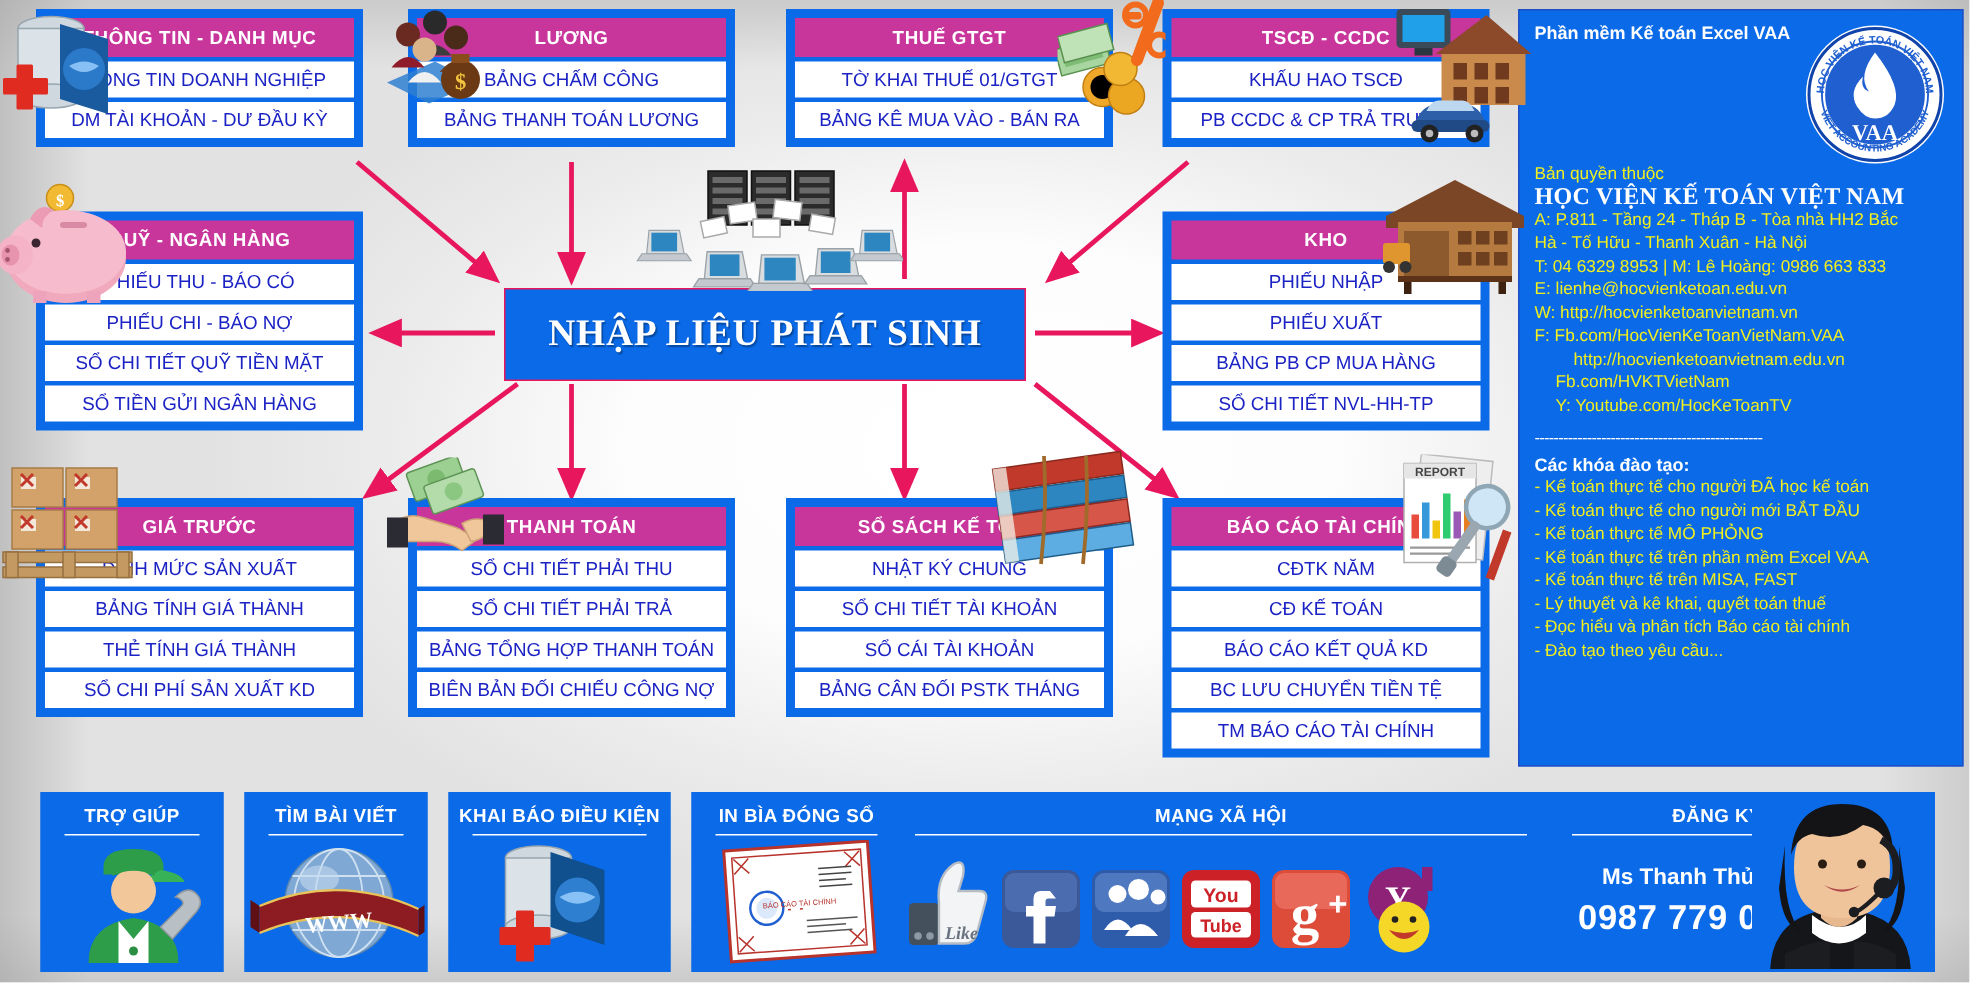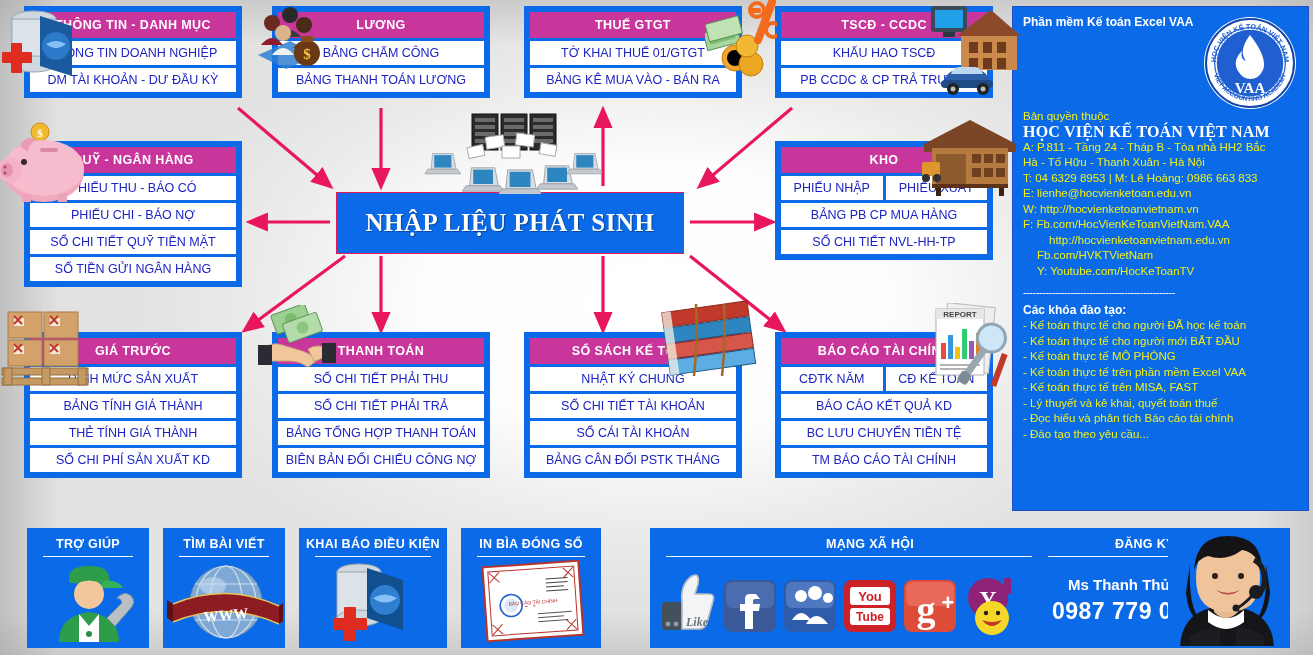--- a/index.html
+++ b/index.html
@@ -53,21 +53,21 @@
     color: #1c23c4;
     font-size: 12.5px;
     line-height: 24px;
     height: 24px;
     text-align: center;
     margin-bottom: 3px;
     white-space: nowrap;
     overflow: hidden;
   }
   .row:last-child { margin-bottom: 0; }
-  .row-pair { display: flex; gap: 3px; margin-bottom: 3px; }
+  .row-pair { display: flex; gap: 3px; margin-bottom: 3px; flex-direction: column; }
   .row-pair .row { flex: 1; margin-bottom: 0; }
 
   
   #hub {
     position: absolute;
     left: 336px; top: 192px; width: 348px; height: 62px;
     background: #0a6ae8;
     border: 1.5px solid #e8175d;
     display: flex; align-items: center; justify-content: center;
     z-index: 6;
@@ -620,21 +620,21 @@
               <path d="M62,46 h2 M70,46 h2"></path>
             </g>
           <g stroke="#555" stroke-width="1">
               <path d="M74,54 h34 M74,58 h26 M74,62 h30"></path>
             </g>
           <text x="70" y="44" font-size="5" fill="#b8332c" text-anchor="middle" font-family="Liberation Sans, sans-serif">BÁO CÁO TÀI CHÍNH</text>
         </g>
       </svg>
     </div>
 
-    <div class="bcard" style="left:650px;width:440px;">
+    <div class="bcard" style="left:594px;width:440px;">
       <div class="btitle">MẠNG XÃ HỘI</div>
       <div class="brule"></div>
       <svg class="bart" viewBox="0 0 400 84">
 
         <g>
           <rect x="10" y="42" width="20" height="28" rx="3" fill="#44505c"></rect>
           <circle cx="16" cy="64" r="2.5" fill="#8e99a4"></circle>
             <circle cx="24" cy="64" r="2.5" fill="#8e99a4"></circle>
           <path d="M30,42 q-2,-18 10,-26 q8,-4 6,8 l-3,10 l14,0 q6,0 4,7 l-6,22 q-2,6 -8,6 l-17,0 z" fill="#f3f4f6" stroke="#b6bcc3" stroke-width="1.6"></path>
           <text x="45" y="66" font-size="12" fill="#6a7480" text-anchor="middle" font-weight="bold" font-style="italic" font-family="Liberation Serif, serif">Like</text>

